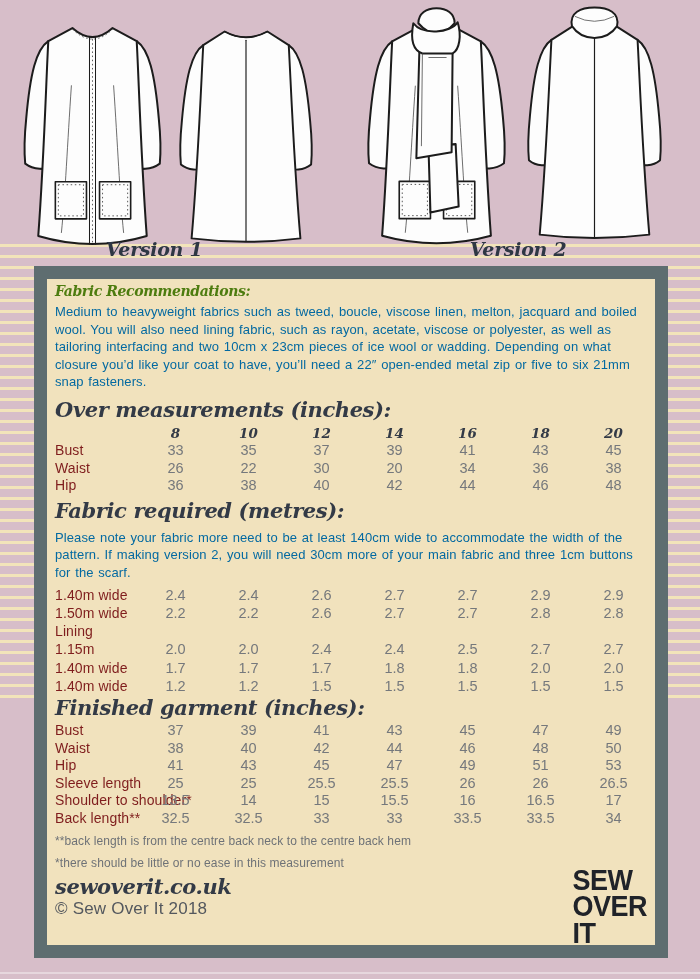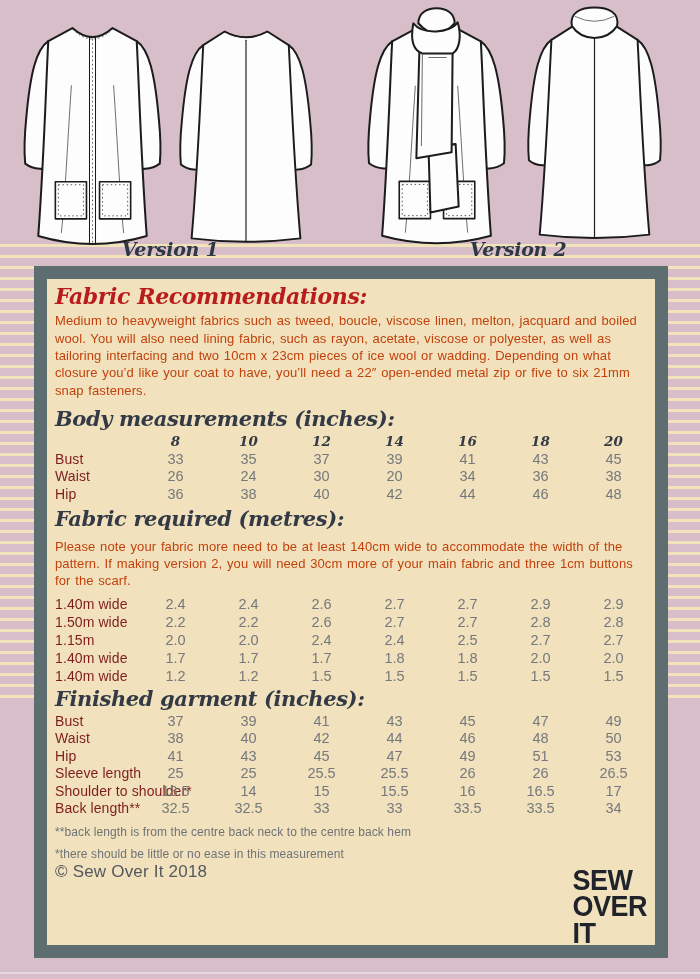--- a/index.html
+++ b/index.html
@@ -15,38 +15,38 @@
     background:repeating-linear-gradient(to bottom,#f2e4ba 0px,#f2e4ba 3.5px,rgba(0,0,0,0) 3.5px,rgba(0,0,0,0) 11px);
   }
   .bottom-line{position:absolute;left:0;top:972px;width:700px;height:2px;background:rgba(255,255,255,.38);}
   
   .illo{position:absolute;}
   .version-label{
     position:absolute;top:238px;width:140px;text-align:center;
     font-family:"DejaVu Serif", serif;font-style:italic;font-weight:700;
     font-size:19px;color:#2e3744;letter-spacing:-0.3px;
   }
-  #vlabel1{left:100px;}
+  #vlabel1{left:84px;}
   #vlabel2{left:448px;}
   
   .panel{
     position:absolute;left:34px;top:266px;width:634px;height:692px;
     box-sizing:border-box;border:13px solid #5e6d70;background:#f1e2bd;
   }
   .panel-inner{position:relative;width:100%;height:100%;padding:5px 0 0 8px;box-sizing:border-box;}
   .script-h1{
     font-family:"DejaVu Serif", serif;font-style:italic;font-weight:700;
-    font-size:22px;line-height:1.1;color:#b91c1c;letter-spacing:-0.4px;margin:0 0 4px 0;
+    font-size:14px;line-height:1.1;color:#4d7c0f;letter-spacing:-0.4px;margin:0 0 4px 0;
   }
   .script-h2{
     font-family:"DejaVu Serif", serif;font-style:italic;font-weight:700;
     font-size:21px;line-height:1.15;color:#333a46;letter-spacing:-0.4px;margin:0 0 2px 0;
   }
   .body-para{
-    width:597px;font-size:13px;line-height:17.4px;color:#c2410c;
+    width:597px;font-size:13px;line-height:17.4px;color:#0369a1;
     letter-spacing:.1px;word-spacing:1px;margin:0 0 8px 0;
   }
   .small-note{margin:6px 0 6px 0;}
   
   .dtable{width:595px;}
   .trow{display:grid;grid-template-columns:84px repeat(7,73px);align-items:baseline;min-height:17.5px;}
   .trow.spaced{min-height:18.2px;}
   .tlabel{font-size:14px;color:#7f1d1d;white-space:nowrap;letter-spacing:.1px;}
   .tcell{font-size:14.5px;color:#75787c;text-align:center;}
   .thead .tcell{
@@ -135,21 +135,21 @@
 
 <div id="vlabel1" class="version-label">Version 1</div>
 <div id="vlabel2" class="version-label">Version 2</div>
 
 <div class="panel">
   <div class="panel-inner">
 
     <div class="script-h1">Fabric Recommendations:</div>
     <div class="body-para">Medium to heavyweight fabrics such as tweed, boucle, viscose linen, melton, jacquard and boiled wool. You will also need lining fabric, such as rayon, acetate, viscose or polyester, as well as tailoring interfacing and two 10cm x 23cm pieces of ice wool or wadding. Depending on what closure you’d like your coat to have, you’ll need a 22″ open-ended metal zip or five to six 21mm snap fasteners.</div>
 
-    <div class="script-h2">Body measurements (inches):</div>
+    <div class="script-h2">Over measurements (inches):</div>
     <div class="dtable">
         <div class="trow thead">
           <div class="tlabel"></div>
           <div class="tcell">8</div>
           <div class="tcell">10</div>
           <div class="tcell">12</div>
           <div class="tcell">14</div>
           <div class="tcell">16</div>
           <div class="tcell">18</div>
           <div class="tcell">20</div>
@@ -160,21 +160,21 @@
           <div class="tcell">35</div>
           <div class="tcell">37</div>
           <div class="tcell">39</div>
           <div class="tcell">41</div>
           <div class="tcell">43</div>
           <div class="tcell">45</div>
         </div>
         <div class="trow">
           <div class="tlabel">Waist</div>
           <div class="tcell">26</div>
-          <div class="tcell">24</div>
+          <div class="tcell">22</div>
           <div class="tcell">30</div>
           <div class="tcell">20</div>
           <div class="tcell">34</div>
           <div class="tcell">36</div>
           <div class="tcell">38</div>
         </div>
         <div class="trow">
           <div class="tlabel">Hip</div>
           <div class="tcell">36</div>
           <div class="tcell">38</div>
@@ -204,20 +204,23 @@
           <div class="tlabel">1.50m wide</div>
           <div class="tcell">2.2</div>
           <div class="tcell">2.2</div>
           <div class="tcell">2.6</div>
           <div class="tcell">2.7</div>
           <div class="tcell">2.7</div>
           <div class="tcell">2.8</div>
           <div class="tcell">2.8</div>
         </div>
         <div class="trow spaced">
+          <div class="tlabel">Lining</div>
+        </div>
+        <div class="trow spaced">
           <div class="tlabel">1.15m</div>
           <div class="tcell">2.0</div>
           <div class="tcell">2.0</div>
           <div class="tcell">2.4</div>
           <div class="tcell">2.4</div>
           <div class="tcell">2.5</div>
           <div class="tcell">2.7</div>
           <div class="tcell">2.7</div>
         </div>
         <div class="trow spaced">
@@ -302,20 +305,21 @@
           <div class="tcell">33</div>
           <div class="tcell">33.5</div>
           <div class="tcell">33.5</div>
           <div class="tcell">34</div>
         </div>
       </div>
 
     <div class="footnote">**back length is from the centre back neck to the centre back hem</div>
     <div class="footnote">*there should be little or no ease in this measurement</div>
 
+    <div class="website">sewoverit.co.uk</div>
     <div class="copyright">© Sew Over It 2018</div>
 
     <div class="logo">
       <div>SEW</div>
       <div>OVER</div>
       <div>IT</div>
     </div>
 
   </div>
 </div>

